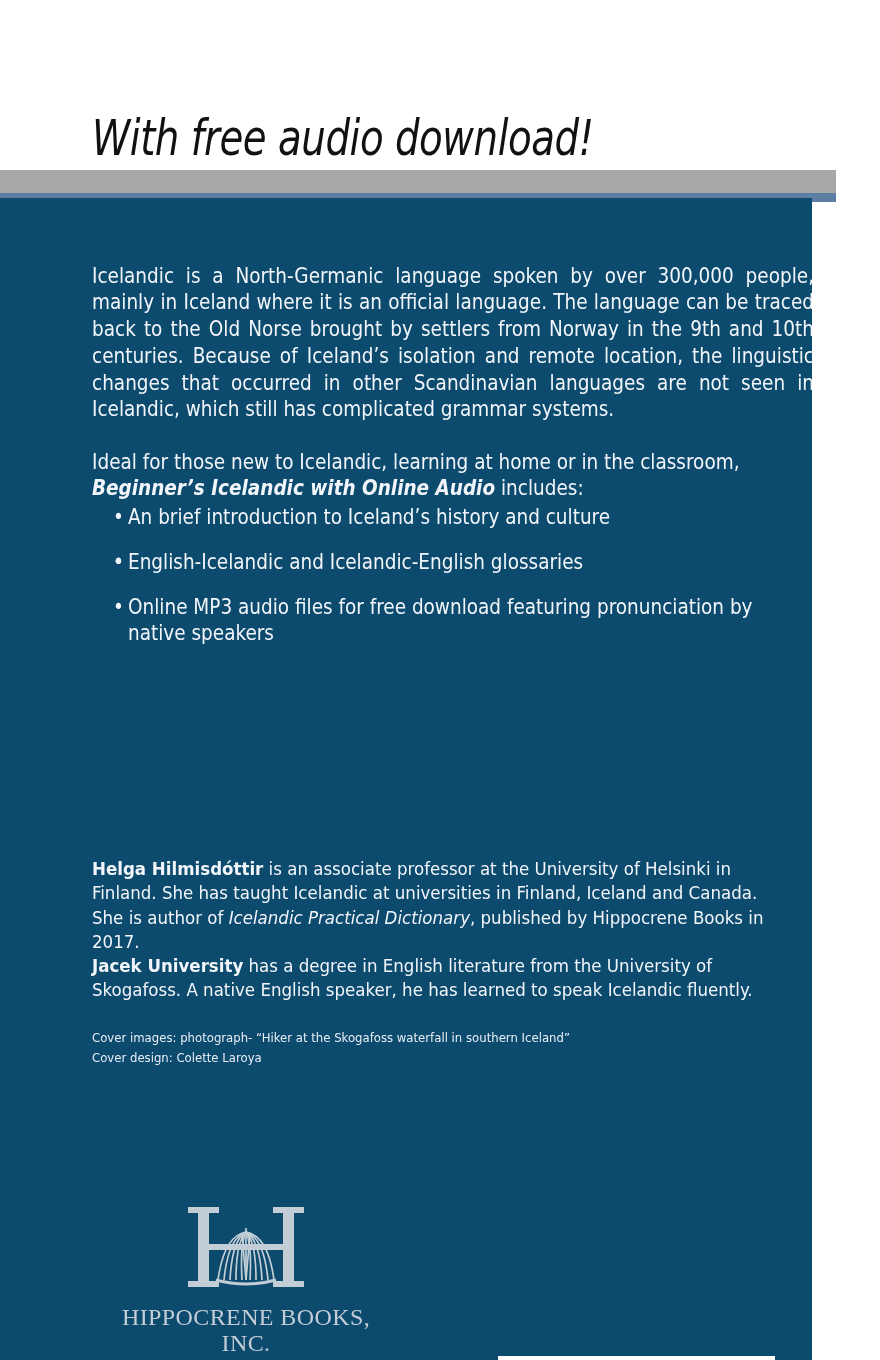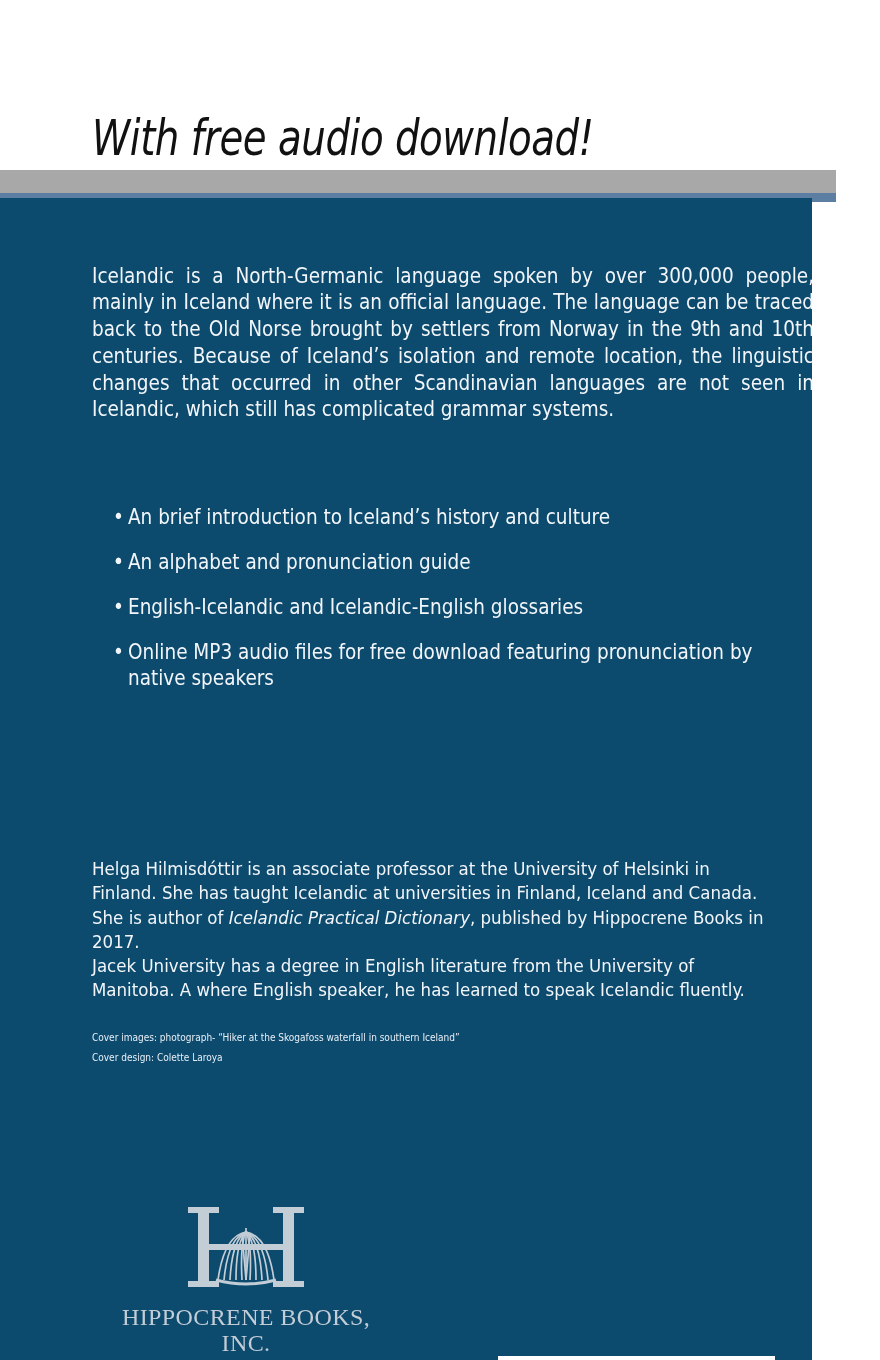--- a/index.html
+++ b/index.html
@@ -131,32 +131,32 @@
     position: absolute;
     left: 92px;
     width: 680px;
     color: #f2f6fa;
     font-family: "DejaVu Sans Condensed", "Liberation Sans Narrow", "Liberation Sans", sans-serif;
     font-size: 18.5px;
     line-height: 24.5px;
   }
   .bio-1 { top: 640px; }
   .bio-2 { top: 737px; }
-  .bio .who { font-weight: normal; }
+  .bio .who { font-weight: bold; }
   .bio .work { font-style: italic; }
 
   
   .credits {
     position: absolute;
     left: 92px;
     top: 830px;
     width: 700px;
     color: #e8eff6;
     font-family: "DejaVu Sans Condensed", "Liberation Sans Narrow", "Liberation Sans", sans-serif;
-    font-size: 10px;
+    font-size: 13px;
     line-height: 19.5px;
   }
 
   
   .publisher {
     position: absolute;
     left: 96px;
     top: 1000px;
     width: 300px;
     text-align: center;
@@ -213,32 +213,33 @@
   <div class="tagline">With free audio download!</div>
 
   <div class="gray-bar"></div>
   <div class="gray-bar-shadow"></div>
   <div class="white-right"></div>
 
   <div class="blue-panel">
 
     <p class="body-text intro-para">Icelandic is a North-Germanic language spoken by over 300,000 people, mainly in Iceland where it is an official language. The language can be traced back to the Old Norse brought by settlers from Norway in the 9th and 10th centuries. Because of Iceland’s isolation and remote location, the linguistic changes that occurred in other Scandinavian languages are not seen in Icelandic, which still has complicated grammar systems.</p>
 
+    <p class="body-text ideal-para"><span>Ideal for those new to Icelandic, learning at home or in the classroom, </span><span class="booktitle">Beginner’s Icelandic with Online Audio</span><span> includes:</span></p>
 
     <ul class="feature-list">
       <li><span class="dot">•</span><span>An brief introduction to Iceland’s history and culture</span></li>
       <li><span class="dot">•</span></li>
-      <li><span class="dot">•</span><span>An alphabet and pronunciation guide</span></li>
+      <li><span class="dot">•</span></li>
       <li><span class="dot">•</span><span>English-Icelandic and Icelandic-English glossaries</span></li>
       <li><span class="dot">•</span><span>Online MP3 audio files for free download featuring pronunciation by native speakers</span></li>
     </ul>
 
     <p class="bio bio-1"><span class="who">Helga Hilmisdóttir</span><span> is an associate professor at the University of Helsinki in Finland. She has taught Icelandic at universities in Finland, Iceland and Canada. She is author of </span><span class="work">Icelandic Practical Dictionary</span><span>, published by Hippocrene Books in 2017.</span></p>
 
-    <p class="bio bio-2"><span class="who">Jacek University</span><span> has a degree in English literature from the University of Manitoba. A where English speaker, he has learned to speak Icelandic fluently.</span></p>
+    <p class="bio bio-2"><span class="who">Jacek University</span><span> has a degree in English literature from the University of Skogafoss. A native English speaker, he has learned to speak Icelandic fluently.</span></p>
 
     <div class="credits">
       <div>Cover images: photograph- “Hiker at the Skogafoss waterfall in southern Iceland”</div>
       <div>Cover design: Colette Laroya</div>
     </div>
 
     <div class="publisher">
       <svg class="logo-mark" viewBox="0 0 140 100">
         <g fill="#c3cdd6">
 

